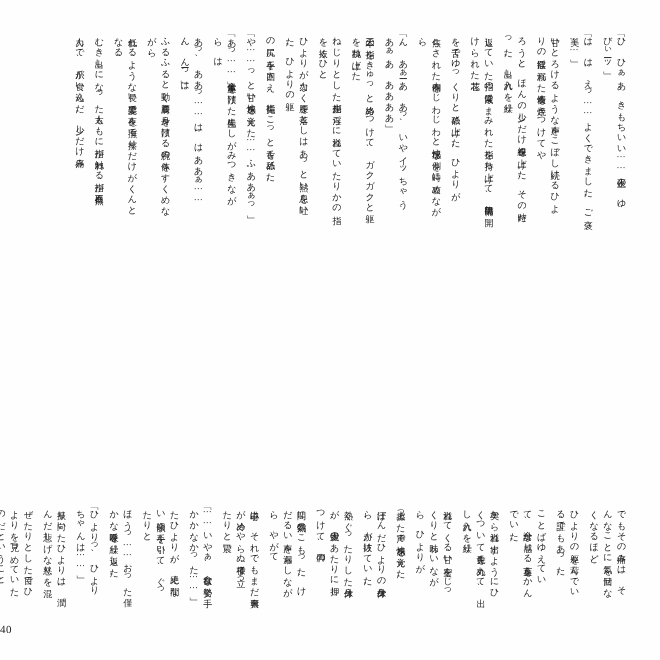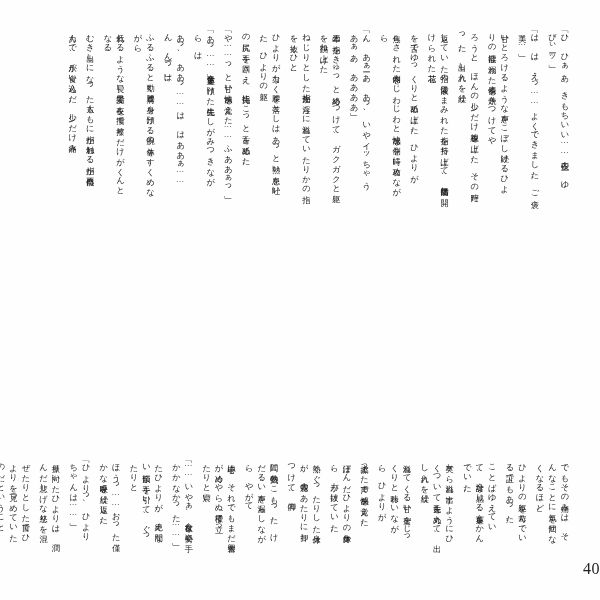--- a/index.html
+++ b/index.html
@@ -62,22 +62,22 @@
   .col.lower {
     height: 48%;
     margin-top: 52%;
   }
 
   .page-number {
     position: absolute;
     bottom: 22px;
     left: 0;
     width: 100%;
-    text-align: right;
-    font-size: 16px;
+    text-align: left;
+    font-size: 10px;
     font-family: "Liberation Serif", "DejaVu Serif", serif;
     color: #222;
     letter-spacing: 0.5px;
   }
 </style>
 </head>
 <body>
 
 <div class="page">
 

